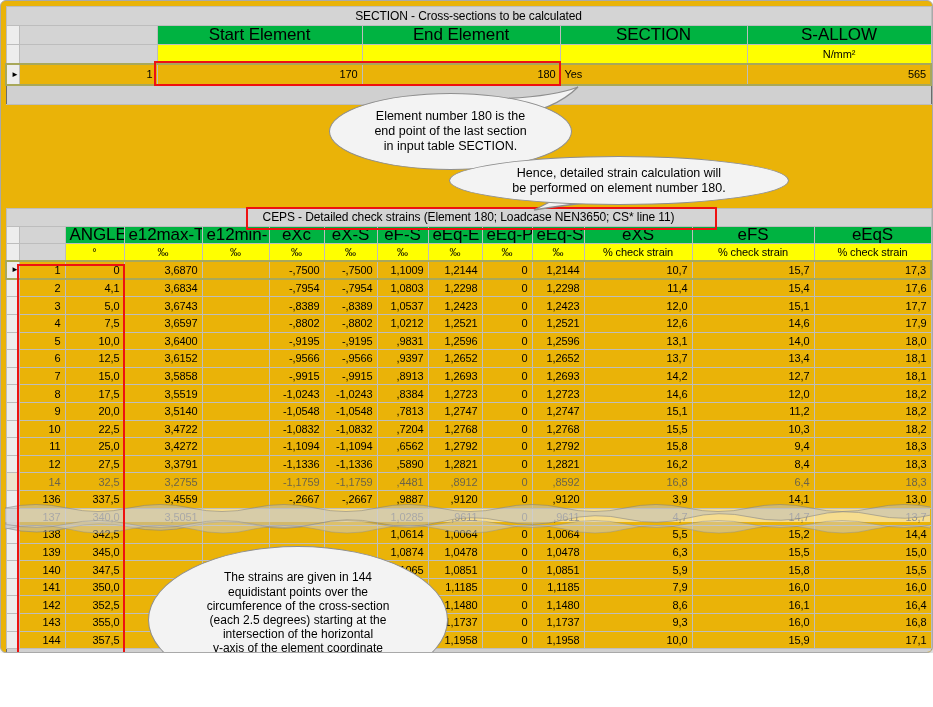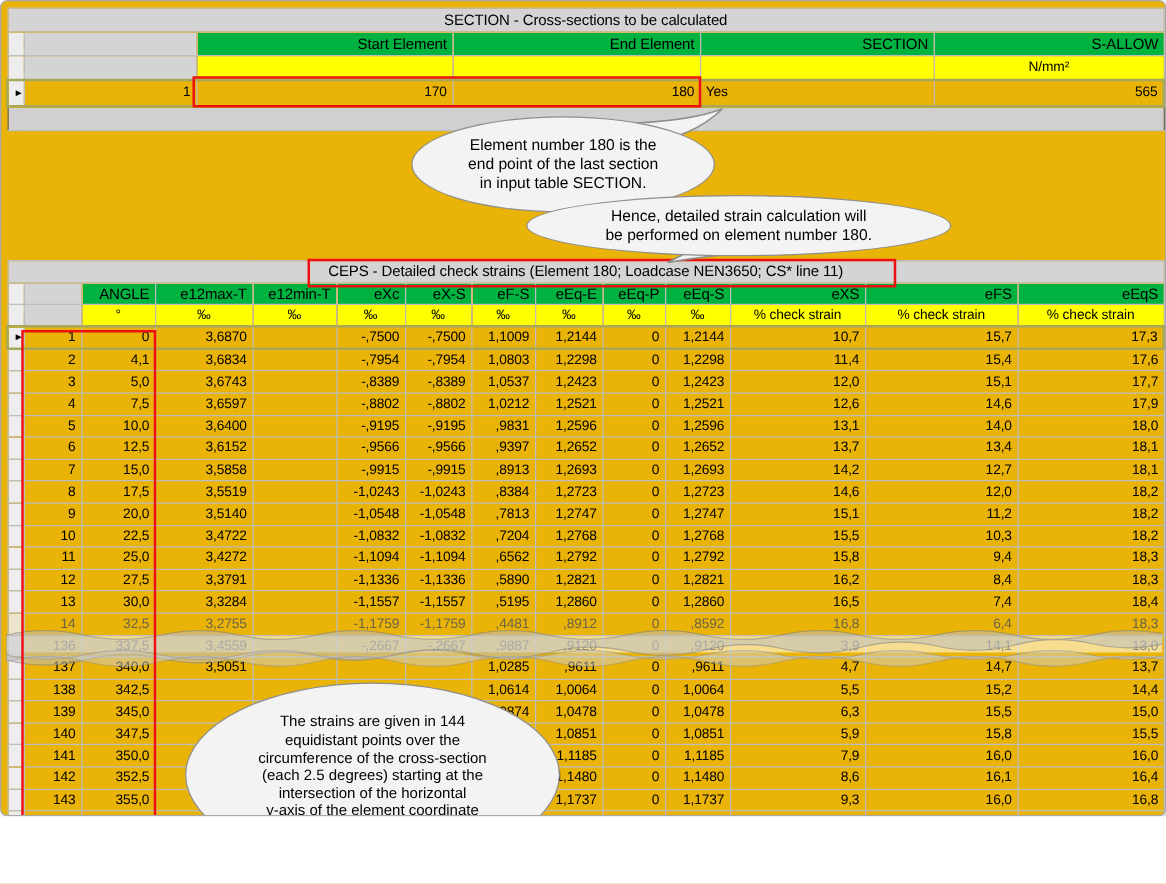--- a/index.html
+++ b/index.html
@@ -22,21 +22,21 @@
     border:1px solid #bdbdbd; overflow:hidden; white-space:nowrap;
     padding:0 4px; height:17.6px; line-height:16px; font-weight:normal;
   }
   #section-table td, #section-table th { height:19px; line-height:18px; }
   #section-table .title-row td { height:19px; }
   #section-table .data-row td  { height:20px; line-height:19px; }
   .title {
     background:#d4d4d4; font-weight:bold; font-size:12px; text-align:center;
     border:1px solid #8f8f8f;
   }
-  .hdr  { background:#00b341; font-weight:bold; text-align:right; font-size:12px; border:1px solid #8f8f8f; }
+  .hdr  { background:#00b341; font-weight:bold; text-align:center; font-size:17px; border:1px solid #8f8f8f; }
   .unit { background:#ffff00; font-weight:bold; text-align:center; font-size:11px; border:1px solid #8f8f8f; }
   .ghead { background:#d4d4d4; border:1px solid #8f8f8f; }
   .mk { background:#ededed; padding:0; text-align:center; font-size:8px; line-height:17px; }
   .r { text-align:right; }
   .l { text-align:left; }
   tr.current td { border-top:2px solid #a8a85a; border-bottom:2px solid #a8a85a; }
   tr.current td:first-child { border-left:2px solid #a8a85a; }
   tr.current td:last-child  { border-right:2px solid #a8a85a;padding-left:28px; }
   tr.torn td { color:#555; filter:blur(.4px); opacity:.85; }
   .strip td { background:#d0d0d0; height:5px; line-height:5px; padding:0; border-left:none; border-right:none; }
@@ -46,21 +46,21 @@
   #red-ceps-rows  { left:16px;  top:263px; width:108px; height:429px; }
   #tear-svg { position:absolute; left:4px; top:496px; z-index:6; pointer-events:none; }
   #tails-svg { position:absolute; left:0; top:0; z-index:8; pointer-events:none; }
   .bubble {
     position:absolute; z-index:9; background:#f3f3f3;
     border:1.5px solid #8e8e8e; border-radius:50%;
     display:flex; align-items:center; justify-content:center;
     text-align:center; white-space:pre-line; font-size:12.5px; line-height:1.18;
   }
   #bubble-1 { left:328px; top:92px;  width:243px; height:77px; }
-  #bubble-2 { left:420px; top:155px; width:340px; height:49px; }
+  #bubble-2 { left:448px; top:155px; width:340px; height:49px; }
   #bubble-3 { left:147px; top:545px; width:300px; height:148px; font-size:12px; }
 </style>
 </head>
 <body>
 
 <div class="frame">
 
   <table class="grid" id="section-table">
     <colgroup>
       <col style="width:13px">
@@ -344,36 +344,20 @@
           <td class="r">-1,1336</td>
           <td class="r">-1,1336</td>
           <td class="r">,5890</td>
           <td class="r">1,2821</td>
           <td class="r">0</td>
           <td class="r">1,2821</td>
           <td class="r">16,2</td>
           <td class="r">8,4</td>
           <td class="r">18,3</td>
         </tr>
-        <tr>
-          <td class="mk"></td>
-          <td class="r">13</td>
-          <td class="r">30,0</td>
-          <td class="r">3,3284</td>
-          <td class="r"></td>
-          <td class="r">-1,1557</td>
-          <td class="r">-1,1557</td>
-          <td class="r">,5195</td>
-          <td class="r">1,2860</td>
-          <td class="r">0</td>
-          <td class="r">1,2860</td>
-          <td class="r">16,5</td>
-          <td class="r">7,4</td>
-          <td class="r">18,4</td>
-        </tr>
         <tr class="torn">
           <td class="mk"></td>
           <td class="r">14</td>
           <td class="r">32,5</td>
           <td class="r">3,2755</td>
           <td class="r"></td>
           <td class="r">-1,1759</td>
           <td class="r">-1,1759</td>
           <td class="r">,4481</td>
           <td class="r">,8912</td>

